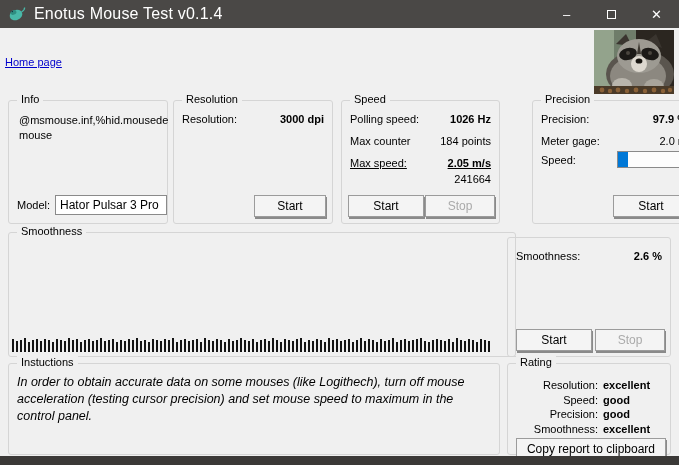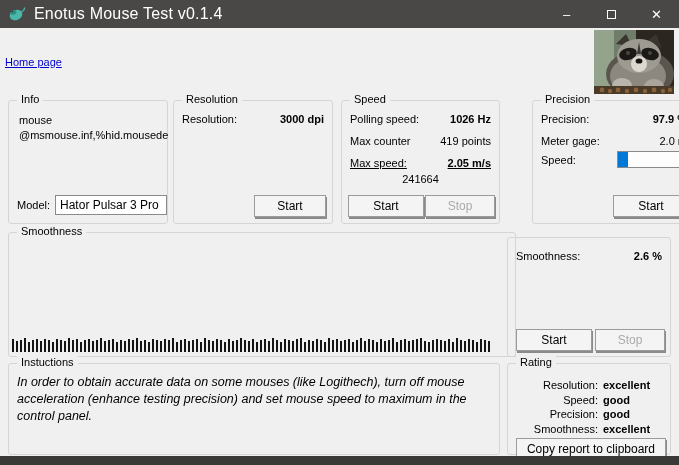--- a/index.html
+++ b/index.html
@@ -123,22 +123,22 @@
         <circle cx="51" cy="61" r="2.2"></circle>
       <circle cx="60" cy="60" r="2.4"></circle>
         <circle cx="69" cy="61" r="2.2"></circle>
         <circle cx="76" cy="60" r="2.2"></circle>
     </g>
   </svg>
 
   <div class="group g-info">
     <span class="legend">Info</span>
     <div class="device-text">
+      <div>@msmouse.inf,%hid.mousede</div>
       <div>mouse</div>
-      <div>@msmouse.inf,%hid.mousede</div>
     </div>
     <div class="model-row">
       <label>Model:</label>
       <input class="model-input" type="text" value="Hator Pulsar 3 Pro" style="">
     </div>
   </div>
 
   <div class="group g-resolution">
     <span class="legend">Resolution</span>
     <div class="row" style="top:12px;">
@@ -149,27 +149,27 @@
   </div>
 
   <div class="group g-speed">
     <span class="legend">Speed</span>
     <div class="row" style="top:12px;">
       <span>Polling speed:</span>
       <span class="val">1026 Hz</span>
     </div>
     <div class="row" style="top:34px;">
       <span>Max counter</span>
-      <span class="val plain">419 points</span>
+      <span class="val plain">184 points</span>
     </div>
     <div class="row" style="top:56px;text-decoration:underline;">
       <span>Max  speed:</span>
       <span class="val">2.05 m/s</span>
     </div>
-    <div class="row" style="top:72px; justify-content:center;">
+    <div class="row" style="top:72px; justify-content:flex-end;">
       <span>241664</span>
     </div>
     <div class="btn" style="left:6px; bottom:6px; width:76px;">Start</div>
     <div class="btn disabled" style="right:4px; bottom:6px; width:70px;">Stop</div>
   </div>
 
   <div class="group g-precision">
     <span class="legend">Precision</span>
     <div class="row" style="top:12px;">
       <span>Precision:</span>
@@ -318,21 +318,21 @@
     <div class="row" style="top:12px;">
       <span>Smoothness:</span>
       <span class="val">2.6 %</span>
     </div>
     <div class="btn" style="left:8px; bottom:5px; width:76px;">Start</div>
     <div class="btn disabled" style="right:5px; bottom:5px; width:70px;">Stop</div>
   </div>
 
   <div class="group g-instr">
     <span class="legend">Instuctions</span>
-    <div class="instr-text">In order to obtain accurate data on some mouses (like Logithech), turn off mouse acceleration (enhance testing precision) and set mouse speed to maximum in the control panel.</div>
+    <div class="instr-text">In order to obtain accurate data on some mouses (like Logithech), turn off mouse acceleration (testing cursor precision) and set mouse speed to maximum in the control panel.</div>
   </div>
 
   <div class="group g-rating">
     <span class="legend">Rating</span>
     <div class="rating-rows">
       <div class="rating-row">
         <span class="rlabel">Resolution:</span>
         <span class="rval">excellent</span>
       </div>
       <div class="rating-row">

